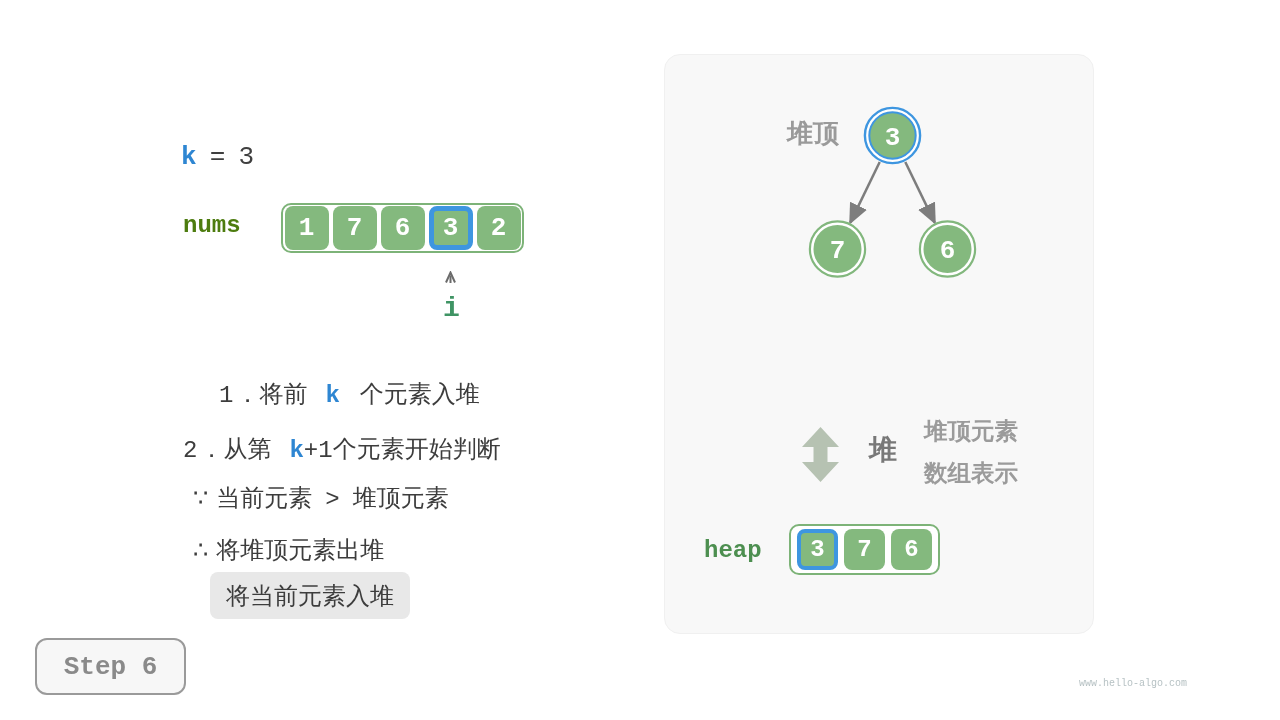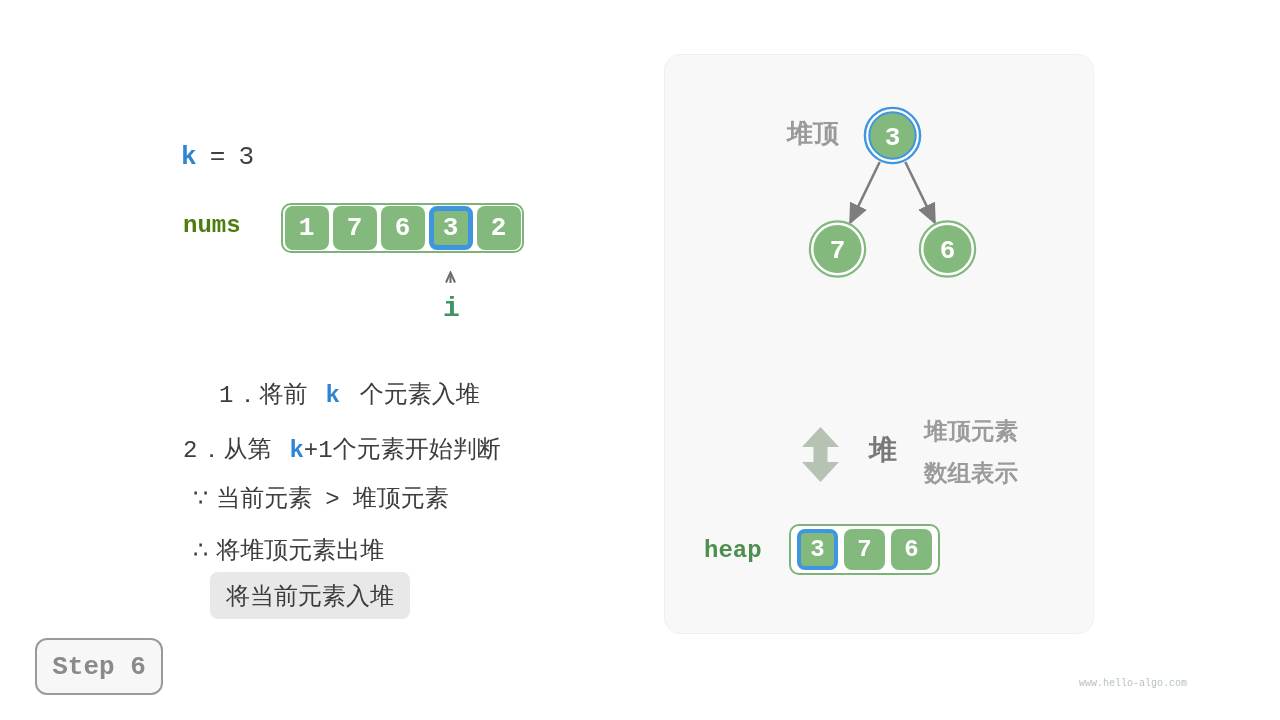--- a/index.html
+++ b/index.html
@@ -28,21 +28,21 @@
   
   .li{left:183px;font-size:24px;line-height:30px;color:#3d3d3d;font-weight:500;white-space:nowrap;}
   .num1{font-family:"Liberation Mono",monospace;font-size:24px;margin-right:2px;}
   .kk{margin-left:18px;margin-right:20px;}
   .gt{font-family:"Liberation Mono",monospace;margin:0 13px;}
   .because{margin-right:8px;}
   #l5{left:210px;top:572px;height:47px;line-height:47px;border-radius:8px;background:#e8e8e8;
       padding:0 16px;font-size:24px;color:#3d3d3d;font-weight:500;}
 
   
-  #step{left:35px;top:638px;width:128px;height:57px;border:2px solid #9a9a9a;border-radius:12px;background:#f7f7f7;
+  #step{left:35px;top:638px;width:151px;height:57px;border:2px solid #9a9a9a;border-radius:12px;background:#f7f7f7;
         box-sizing:border-box;display:flex;align-items:center;justify-content:center;
         font-family:"Liberation Mono",monospace;font-weight:bold;font-size:26px;color:#8a8a8a;}
 
   
   #panel{left:664px;top:54px;width:430px;height:580px;background:#f8f8f8;border:1px solid #f0f0f0;
          border-radius:16px;box-sizing:border-box;}
 
   #duiding{left:787px;top:116px;font-size:26px;font-weight:bold;color:#9a9a9a;}
   #dui{left:869px;top:431px;font-size:28px;font-weight:bold;color:#787878;}
   #bin{left:924px;top:415px;font-size:23.5px;font-weight:bold;color:#9b9b9b;}

